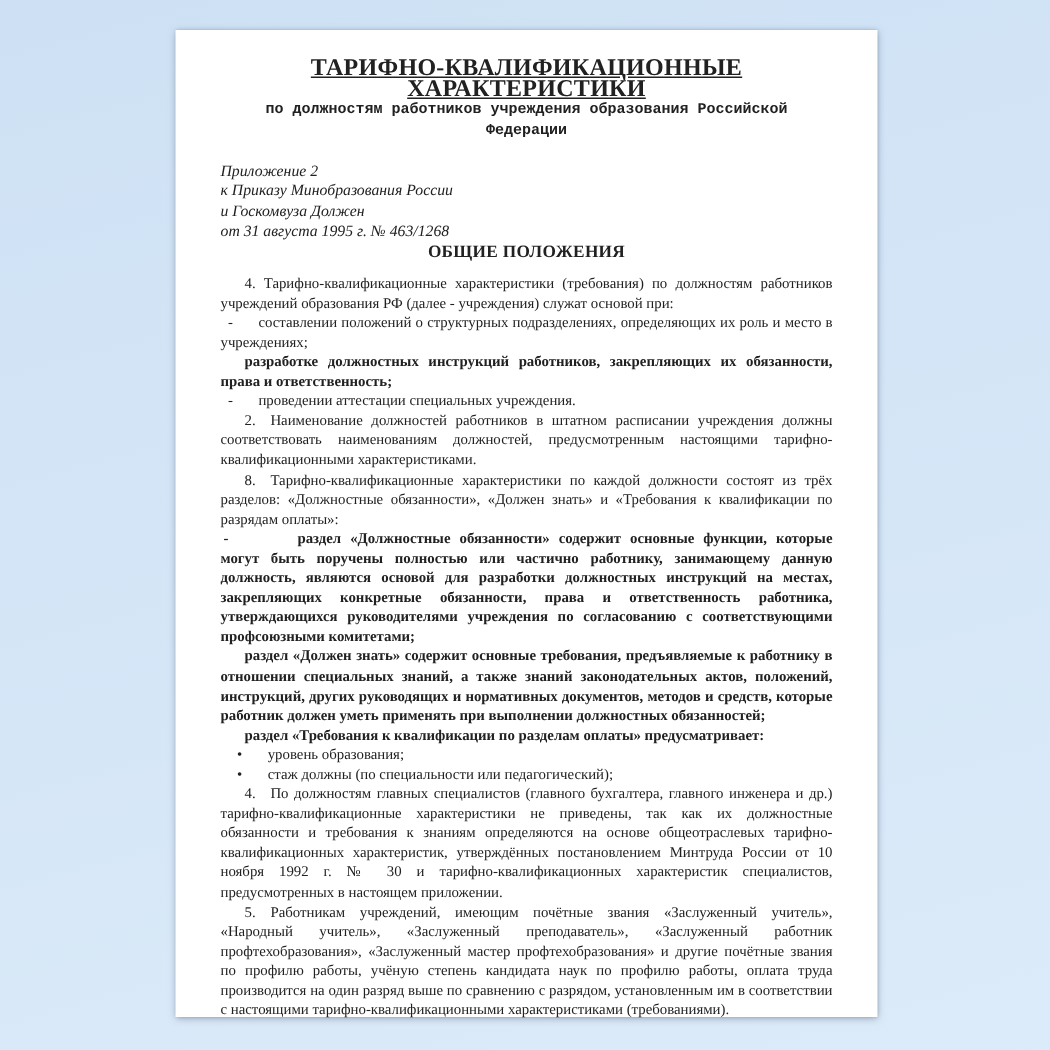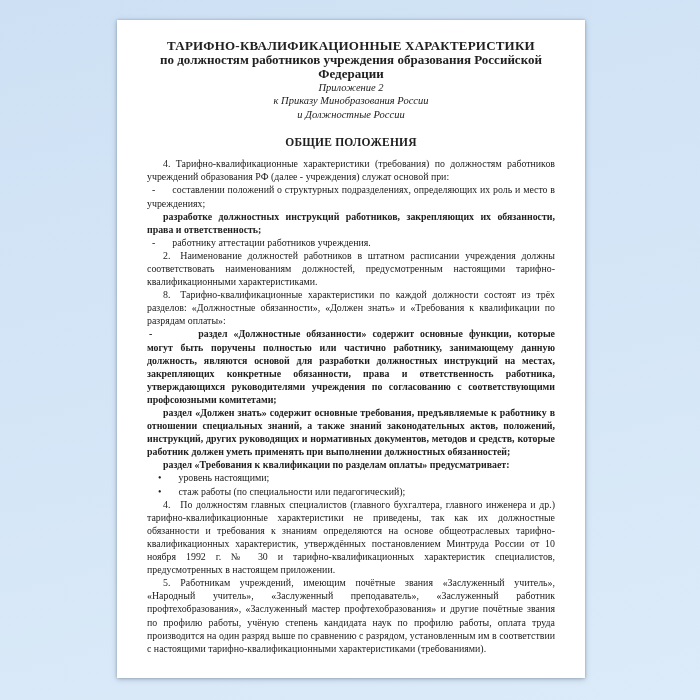--- a/index.html
+++ b/index.html
@@ -19,30 +19,30 @@
     top: 20px;
     width: 468px;
     height: 658px;
     box-sizing: border-box;
     background: #ffffff;
     box-shadow: 0 1px 5px rgba(96,115,138,0.55), 0 0 2px rgba(96,115,138,0.35);
     padding: 19px 30px 0 30px;
     color: #212121;
   }
   .doc-title { text-align: center; font-weight: bold; }
-  .title-line-1 { font-size: 13px; line-height: 14px; letter-spacing: 0.2px; }
-  .title-line-2 { font-size: 13px;   line-height: 14px; }
+  .title-line-1 { font-size: 16px; line-height: 14px; letter-spacing: 0.2px; text-decoration: underline; }
+  .title-line-2 { font-size: 10px;   line-height: 14px; font-family: Liberation Mono, monospace; }
   .annex {
-    text-align: center;
+    margin-top: 13px;
+    text-align: left;
     font-style: italic;
     font-size: 10.5px;
     line-height: 13.4px;
   }
   .section-heading {
-    margin-top: 15px;
     text-align: center;
     font-weight: bold;
     font-size: 11.5px;
     letter-spacing: 0.2px;
   }
   .body-text {
     margin-top: 9px;
     font-size: 9.9px;
     line-height: 13.1px;
     hyphens: auto;
@@ -62,33 +62,34 @@
 
 <div class="paper">
   <div class="doc-title">
     <div class="title-line-1">ТАРИФНО-КВАЛИФИКАЦИОННЫЕ ХАРАКТЕРИСТИКИ</div>
     <div class="title-line-2">по должностям работников учреждения образования Российской Федерации</div>
   </div>
 
   <div class="annex">
     <div>Приложение 2</div>
     <div>к Приказу Минобразования России</div>
-    <div>и Должностные России</div>
+    <div>и Госкомвуза Должен</div>
+    <div>от 31 августа 1995 г. № 463/1268</div>
   </div>
 
   <div class="section-heading">ОБЩИЕ ПОЛОЖЕНИЯ</div>
 
   <div class="body-text">
       <div class="para num"><span>4. Тарифно-квалификационные характеристики (требования) по должностям работников учреждений образования РФ (далее - учреждения) служат основой при:</span></div>
       <div class="para dash"><span class="marker">-</span><span>составлении положений о структурных подразделениях, определяющих их роль и место в учреждениях;</span></div>
       <div class="para plain"><span>разработке должностных инструкций работников, закрепляющих их обязанности, права и ответственность;</span></div>
-      <div class="para dash"><span class="marker">-</span><span>работнику аттестации работников учреждения.</span></div>
+      <div class="para dash"><span class="marker">-</span><span>проведении аттестации специальных учреждения.</span></div>
       <div class="para num"><span>2. Наименование должностей работников в штатном расписании учреждения должны соответствовать наименованиям должностей, предусмотренным настоящими тарифно-квалификационными характеристиками.</span></div>
       <div class="para num"><span>8. Тарифно-квалификационные характеристики по каждой должности состоят из трёх разделов: «Должностные обязанности», «Должен знать» и «Требования к квалификации по разрядам оплаты»:</span></div>
       <div class="para dashwide"><span class="marker">-</span><span>раздел «Должностные обязанности» содержит основные функции, которые могут быть поручены полностью или частично работнику, занимающему данную должность, являются основой для разработки должностных инструкций на местах, закрепляющих конкретные обязанности, права и ответственность работника, утверждающихся руководителями учреждения по согласованию с соответствующими профсоюзными комитетами;</span></div>
       <div class="para plain"><span>раздел «Должен знать» содержит основные требования, предъявляемые к работнику в отношении специальных знаний, а также знаний законодательных актов, положений, инструкций, других руководящих и нормативных документов, методов и средств, которые работник должен уметь применять при выполнении должностных обязанностей;</span></div>
       <div class="para plain"><span>раздел «Требования к квалификации по разделам оплаты» предусматривает:</span></div>
-      <div class="para bullet"><span class="marker">•</span><span>уровень настоящими;</span></div>
-      <div class="para bullet"><span class="marker">•</span><span>стаж работы (по специальности или педагогический);</span></div>
+      <div class="para bullet"><span class="marker">•</span><span>уровень образования;</span></div>
+      <div class="para bullet"><span class="marker">•</span><span>стаж должны (по специальности или педагогический);</span></div>
       <div class="para num"><span>4. По должностям главных специалистов (главного бухгалтера, главного инженера и др.) тарифно-квалификационные характеристики не приведены, так как их должностные обязанности и требования к знаниям определяются на основе общеотраслевых тарифно-квалификационных характеристик, утверждённых постановлением Минтруда России от 10 ноября 1992 г. № 30 и тарифно-квалификационных характеристик специалистов, предусмотренных в настоящем приложении.</span></div>
       <div class="para num"><span>5. Работникам учреждений, имеющим почётные звания «Заслуженный учитель», «Народный учитель», «Заслуженный преподаватель», «Заслуженный работник профтехобразования», «Заслуженный мастер профтехобразования» и другие почётные звания по профилю работы, учёную степень кандидата наук по профилю работы, оплата труда производится на один разряд выше по сравнению с разрядом, установленным им в соответствии с настоящими тарифно-квалификационными характеристиками (требованиями).</span></div>
     </div>
 </div>
 
 </body></html>

